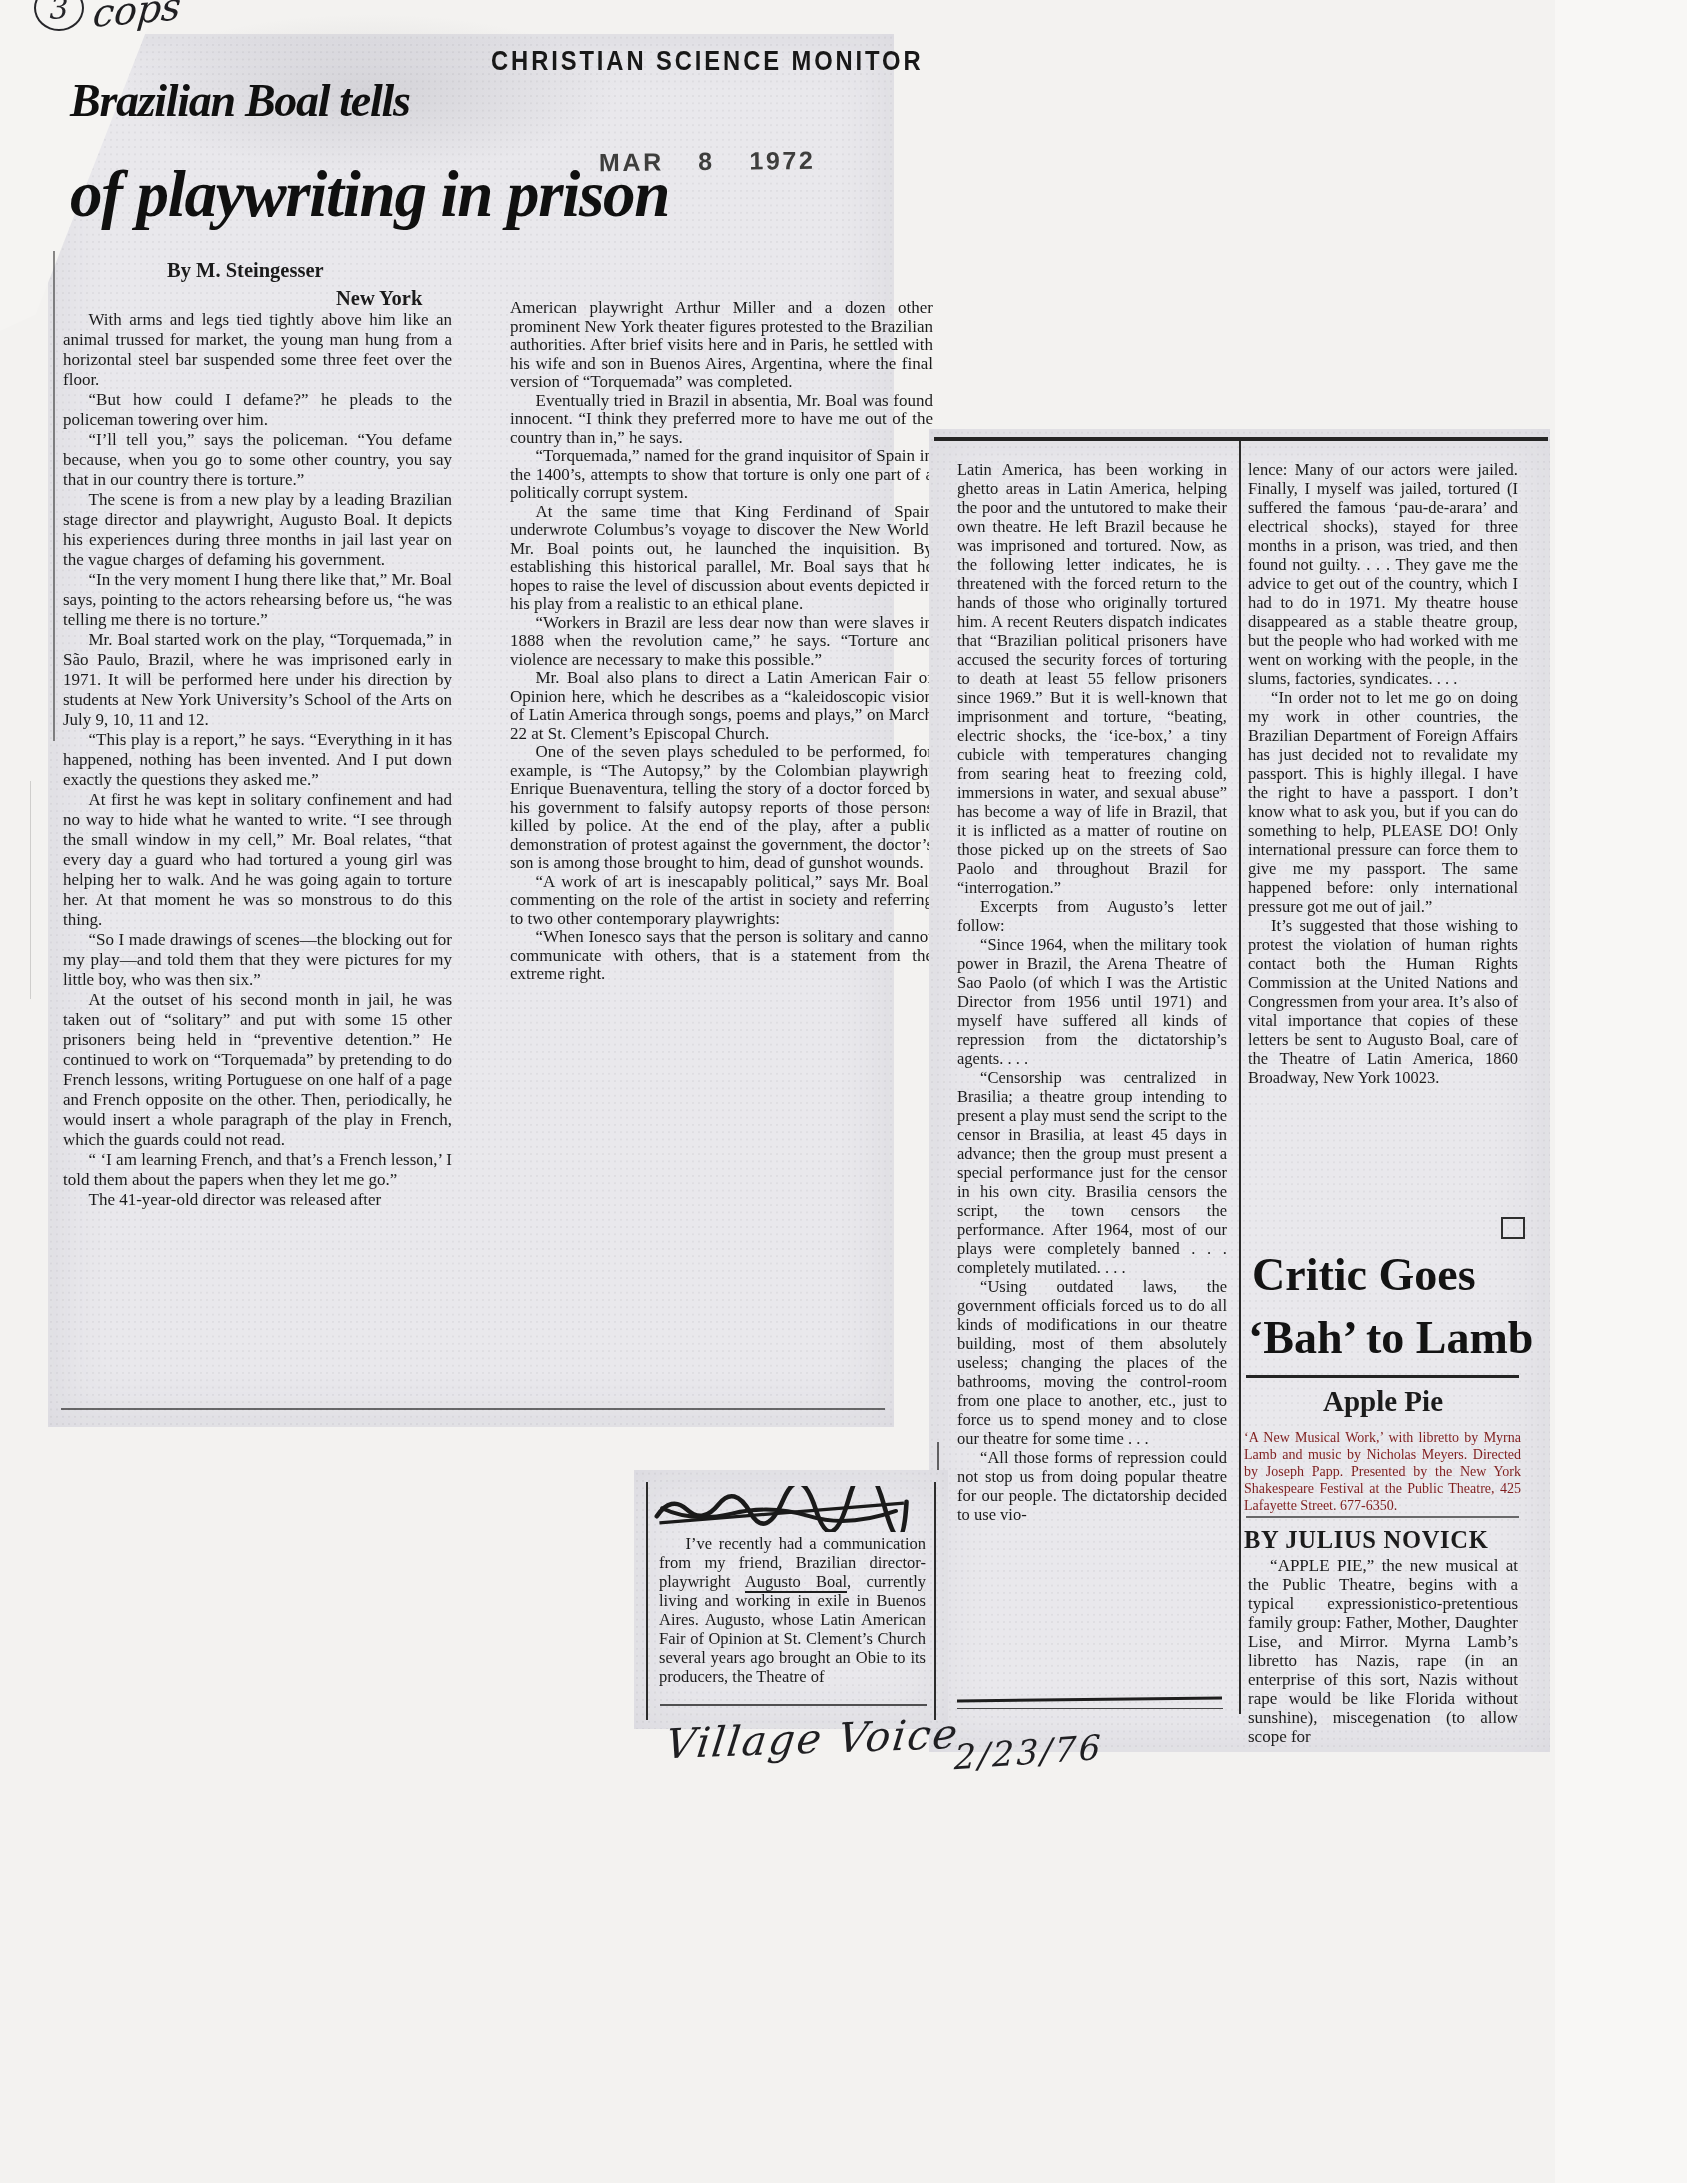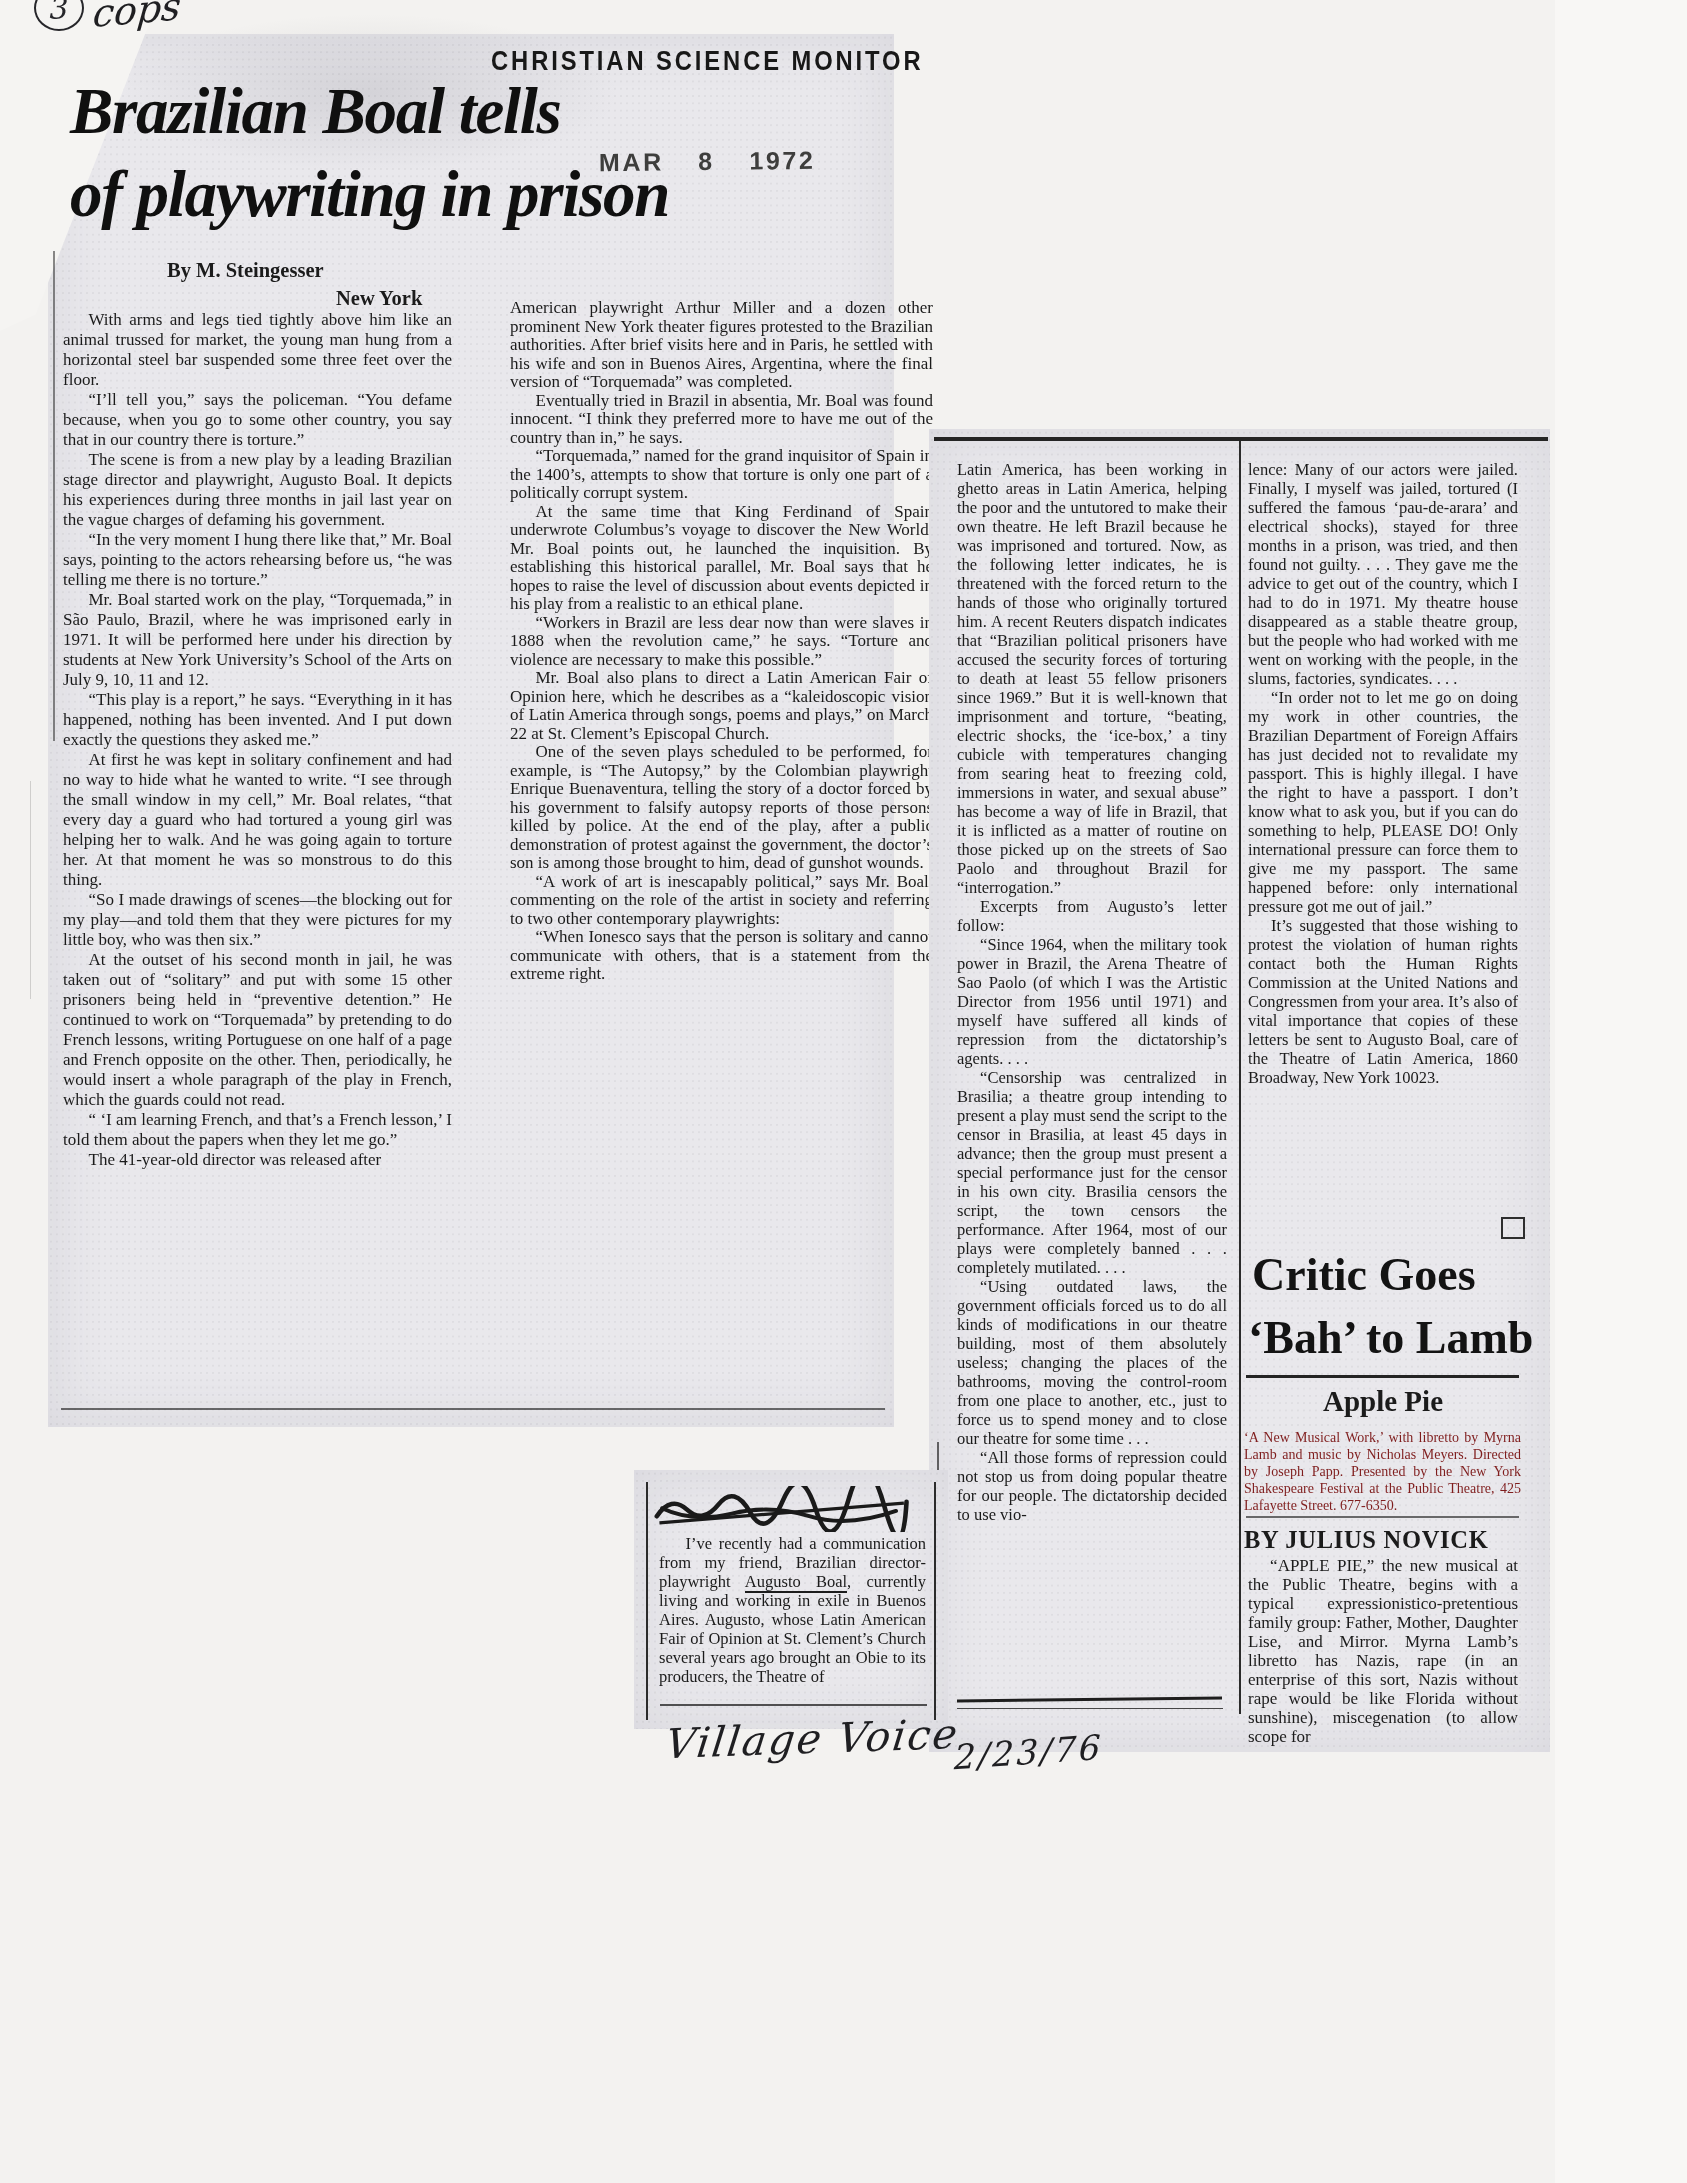--- a/index.html
+++ b/index.html
@@ -51,29 +51,30 @@
 <div class="shade-blob" style="left:119px;top:13.2px;width:503px;height:159px;"></div>
 <div class="vline" style="left:53px;top:251px;width:2px;height:490px;opacity:.55;"></div>
 <div class="vline" style="left:30px;top:781px;width:1.3px;height:218px;opacity:.18;"></div>
 
 <div class="circle-num" style="left:34px;top:-14.6px;width:46px;height:42px;font-size:30px;">
   <span>3</span>
 </div>
 <div class="handwrite" style="left:93px;top:-12px;font-size:38px;transform:rotate(-5deg) skewX(-10deg);">cops</div>
 
 <div class="masthead" style="left:491px;top:46px;font-size:27px;">CHRISTIAN SCIENCE MONITOR</div>
-<div class="headline" style="left:70px;top:74px;font-size:65px;">Brazilian Boal tells</div>
+<div class="headline" style="left:70px;top:74px;font-size:46px;">Brazilian Boal tells</div>
 <div class="headline" style="left:70px;top:157px;font-size:65px;">of playwriting in prison</div>
 <div class="stamp" style="left:599px;top:147px;font-size:25px;">MAR 8  1972</div>
 
 <div class="byline" style="left:167px;top:259px;font-size:20.5px;">By M. Steingesser</div>
 <div class="byline" style="left:336px;top:287px;font-size:20.5px;">New York</div>
 
 <div class="col" style="left:63px;top:310px;width:389px;font-size:17px;line-height:20px;">
     <p>With arms and legs tied tightly above him like an animal trussed for market, the young man hung from a horizontal steel bar suspended some three feet over the floor.</p>
+    <p>“But how could I defame?” he pleads to the policeman towering over him.</p>
     <p>“I’ll tell you,” says the policeman. “You defame because, when you go to some other country, you say that in our country there is torture.”</p>
     <p>The scene is from a new play by a leading Brazilian stage director and playwright, Augusto Boal. It depicts his experiences during three months in jail last year on the vague charges of defaming his government.</p>
     <p>“In the very moment I hung there like that,” Mr. Boal says, pointing to the actors rehearsing before us, “he was telling me there is no torture.”</p>
     <p>Mr. Boal started work on the play, “Torquemada,” in São Paulo, Brazil, where he was imprisoned early in 1971. It will be performed here under his direction by students at New York University’s School of the Arts on July 9, 10, 11 and 12.</p>
     <p>“This play is a report,” he says. “Everything in it has happened, nothing has been invented. And I put down exactly the questions they asked me.”</p>
     <p>At first he was kept in solitary confinement and had no way to hide what he wanted to write. “I see through the small window in my cell,” Mr. Boal relates, “that every day a guard who had tortured a young girl was helping her to walk. And he was going again to torture her. At that moment he was so monstrous to do this thing.</p>
     <p>“So I made drawings of scenes—the blocking out for my play—and told them that they were pictures for my little boy, who was then six.”</p>
     <p>At the outset of his second month in jail, he was taken out of “solitary” and put with some 15 other prisoners being held in “preventive detention.” He continued to work on “Torquemada” by pretending to do French lessons, writing Portuguese on one half of a page and French opposite on the other. Then, periodically, he would insert a whole paragraph of the play in French, which the guards could not read.</p>
     <p>“ ‘I am learning French, and that’s a French lesson,’ I told them about the papers when they let me go.”</p>
     <p>The 41-year-old director was released after</p>

